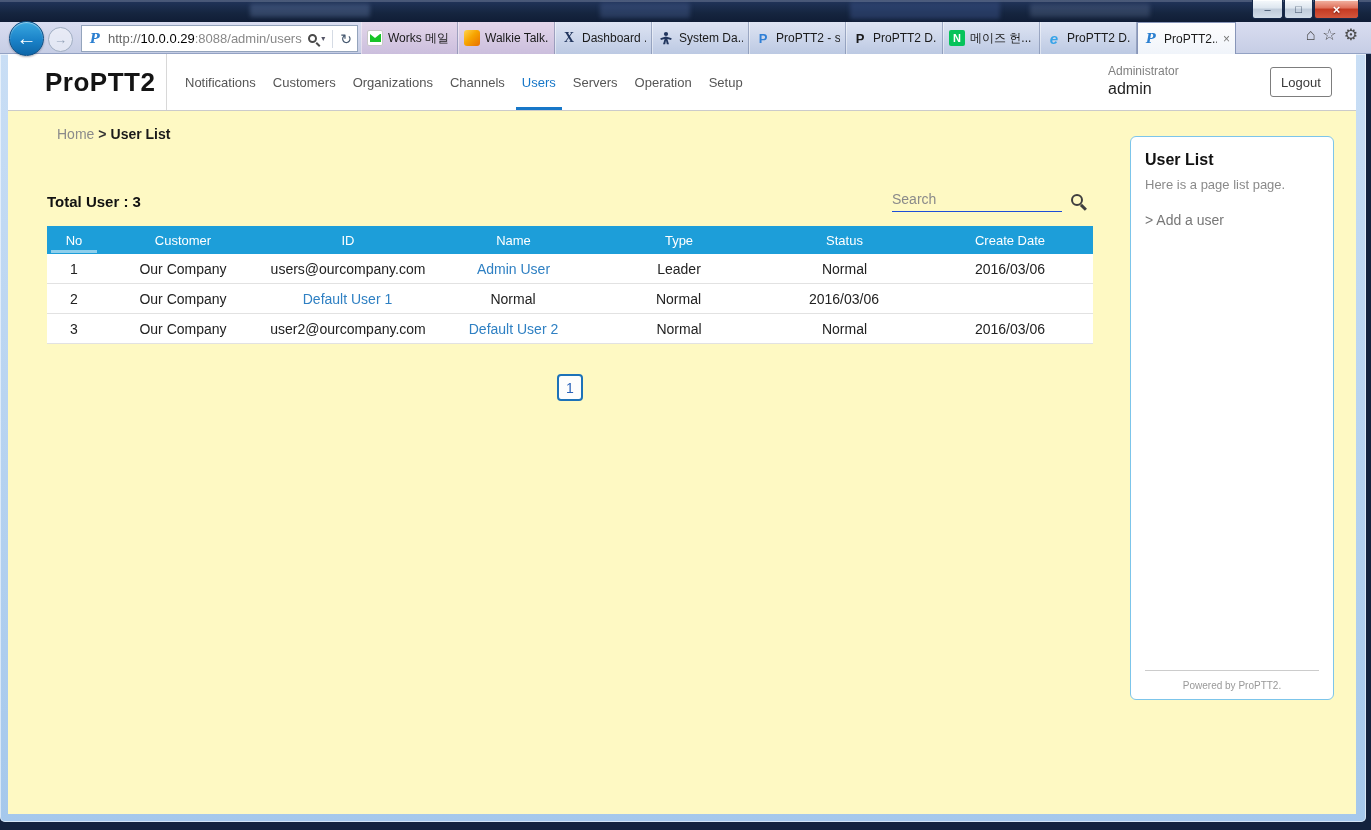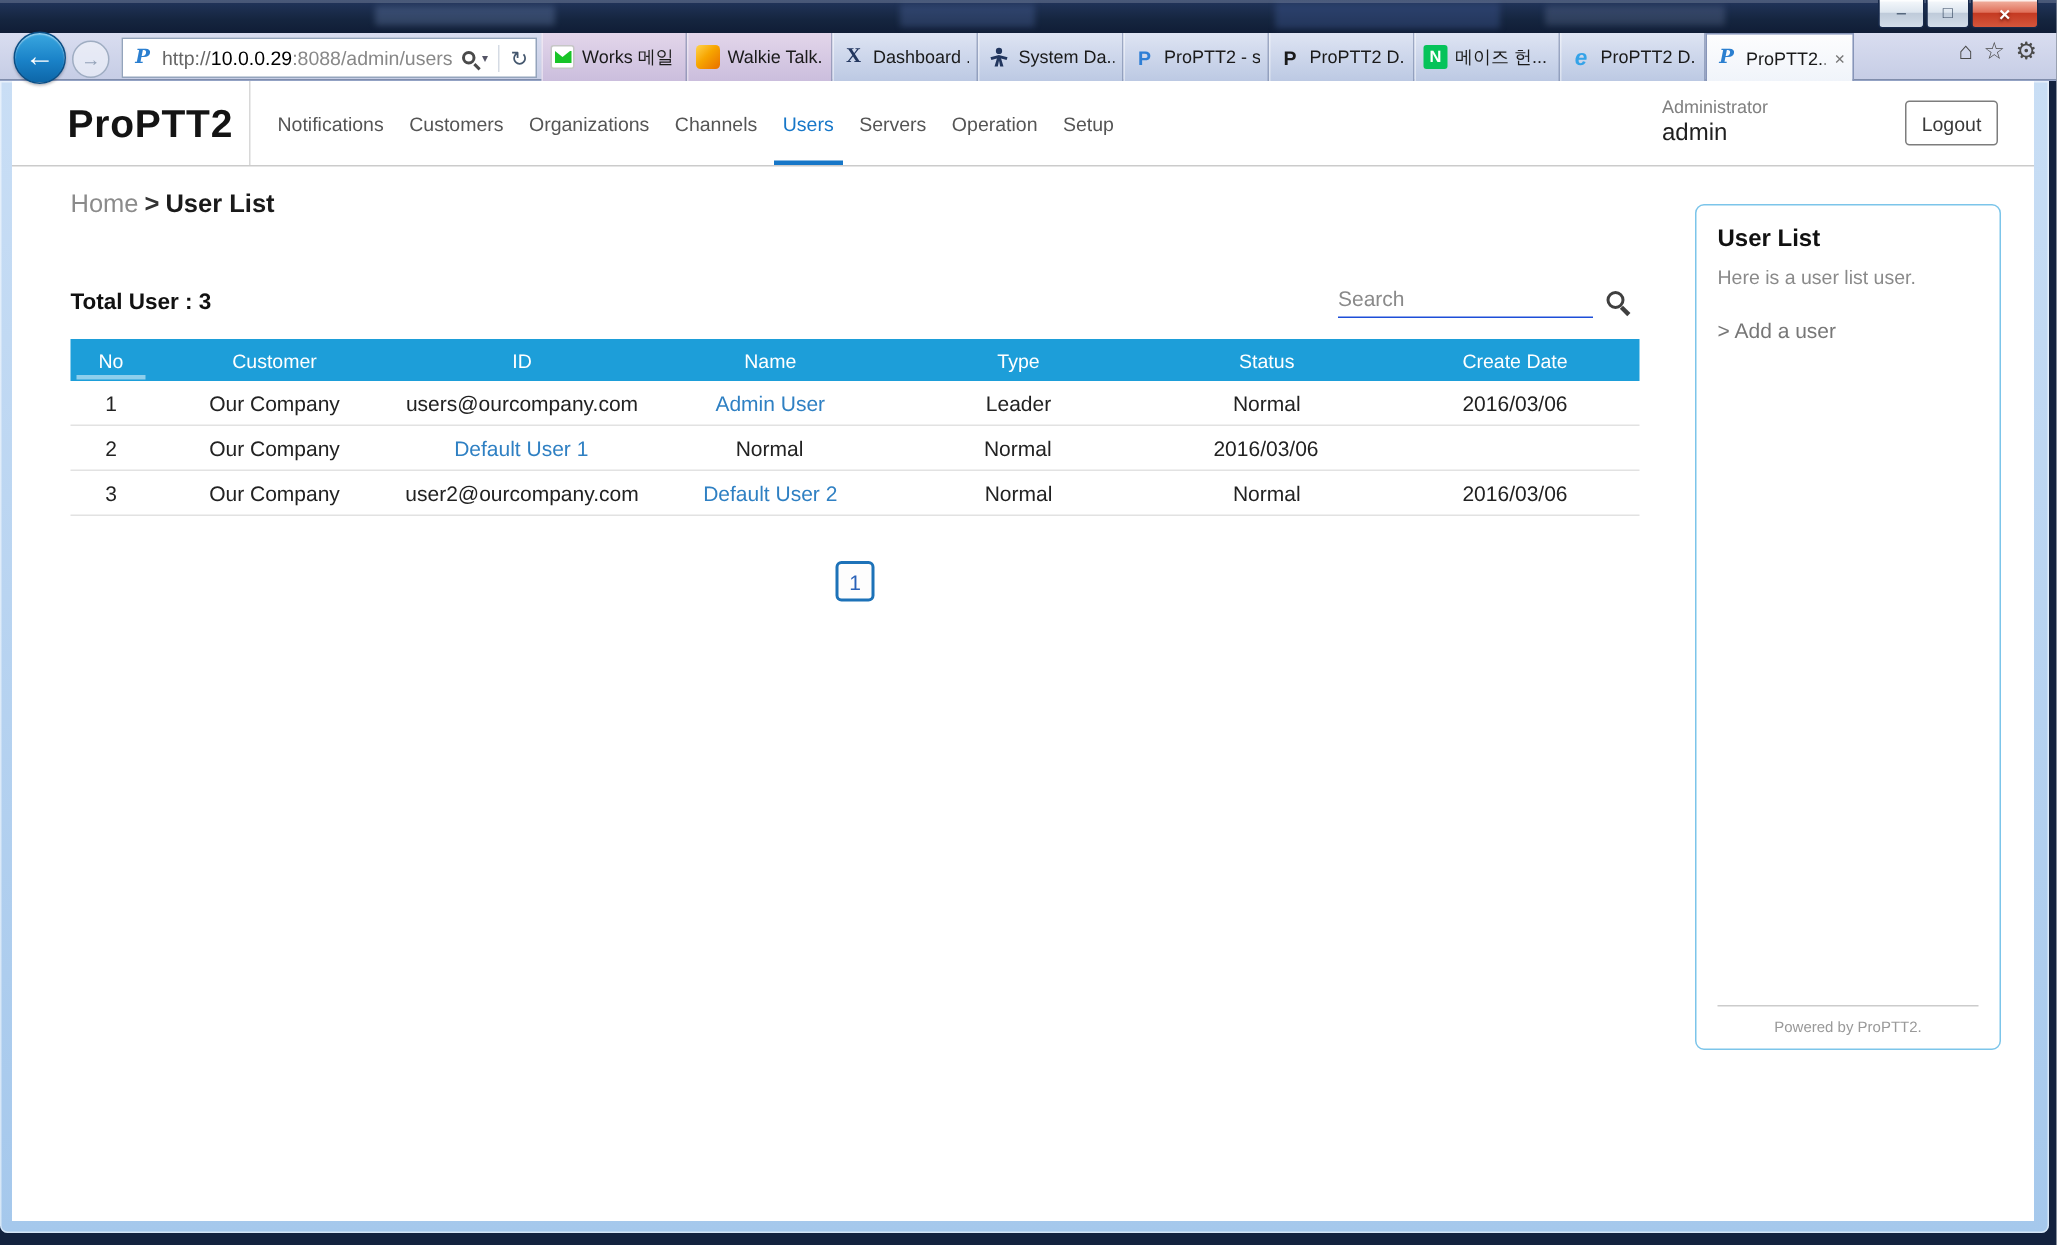--- a/index.html
+++ b/index.html
@@ -77,38 +77,38 @@
   .ico-ie{color:#35a3e8;font-size:15px;font-style:italic;}
   .ico-proptt{color:#2b7fd0;font-family:"DejaVu Serif",serif;font-style:italic;font-size:13px;}
 
   .chrome-icons{position:absolute;right:13px;top:27px;display:flex;gap:7px;color:#4a4a4a;font-size:16px;z-index:6;}
   .chrome-icons span{cursor:default;line-height:1;}
 
   
   .frame{position:absolute;left:0;top:54px;width:1366px;height:768px;
     background:linear-gradient(180deg,#c9def5 0%,#a5c8ec 100%);
     border-radius:0 0 5px 5px;box-shadow:inset 0 0 0 1px rgba(255,255,255,.55);}
-  .viewport{position:absolute;left:8px;top:54px;width:1348px;height:760px;background:#ffffff;overflow:hidden;}
+  .viewport{position:absolute;left:8px;top:54px;width:1348px;height:760px;background:#fef9c3;overflow:hidden;}
 
   
   .band{position:absolute;left:0;top:0;width:100%;height:57px;background:#fff;border-bottom:1px solid #cbcbcb;}
   .logo{position:absolute;left:37px;top:13px;font-size:26px;font-weight:800;letter-spacing:.5px;color:#141414;}
   .band-divider{position:absolute;left:158px;top:0;width:1px;height:56px;background:#d8d8d8;}
   .nav{position:absolute;left:175px;top:0;height:56px;display:flex;align-items:center;gap:13px;}
   .nav-item{position:relative;height:56px;display:flex;align-items:center;padding:0 2px;font-size:13px;color:#555;cursor:pointer;}
   .nav-item.active{color:#1777c8;}
   .nav-item.active::after{content:"";position:absolute;left:-4px;right:-4px;bottom:0;height:3px;background:#1777c8;}
   .userinfo{position:absolute;left:1100px;top:10px;line-height:1.25;}
   .userinfo .role{font-size:12px;color:#808080;}
   .userinfo .uname{font-size:16px;color:#1f1f1f;}
   .logout{position:absolute;left:1262px;top:13px;width:62px;height:30px;background:#fff;border:1px solid #7d7d7d;
     border-radius:3px;font-size:13px;color:#3a3a3a;display:flex;align-items:center;justify-content:center;cursor:pointer;}
 
   
-  .breadcrumb{position:absolute;left:39px;top:72px;font-size:17px;color:#8b8b8b;}
+  .breadcrumb{position:absolute;left:49px;top:72px;font-size:14px;color:#8b8b8b;}
   .breadcrumb .sep{color:#333;font-weight:bold;margin:0 4px;}
   .breadcrumb .cur{color:#1a1a1a;font-weight:bold;}
 
   .total{position:absolute;left:39px;top:139px;font-size:15px;font-weight:bold;color:#111;}
 
   .search-wrap{position:absolute;left:884px;top:132px;width:170px;}
   .search-input{width:170px;height:26px;border:none;border-bottom:1px solid #1d4ed8;background:transparent;
     font-size:14px;color:#333;outline:none;font-family:"Liberation Sans",sans-serif;}
   .search-input::placeholder{color:#8a8a8a;}
   .search-btn{position:absolute;left:1063px;top:140px;cursor:pointer;}
@@ -296,19 +296,19 @@
         <div class="td c4">Normal</div>
         <div class="td c5">Normal</div>
         <div class="td c6">2016/03/06</div>
       </div>
     </div>
 
     <div class="pager">1</div>
 
     <div class="sidebar">
       <div class="side-title">User List</div>
-      <div class="side-desc">Here is a user list user.</div>
+      <div class="side-desc">Here is a page list page.</div>
       <div class="side-add">&gt; Add a user</div>
       <div class="side-footer">Powered by ProPTT2.</div>
     </div>
 
   </div>
 </div>
 
 </body></html>

